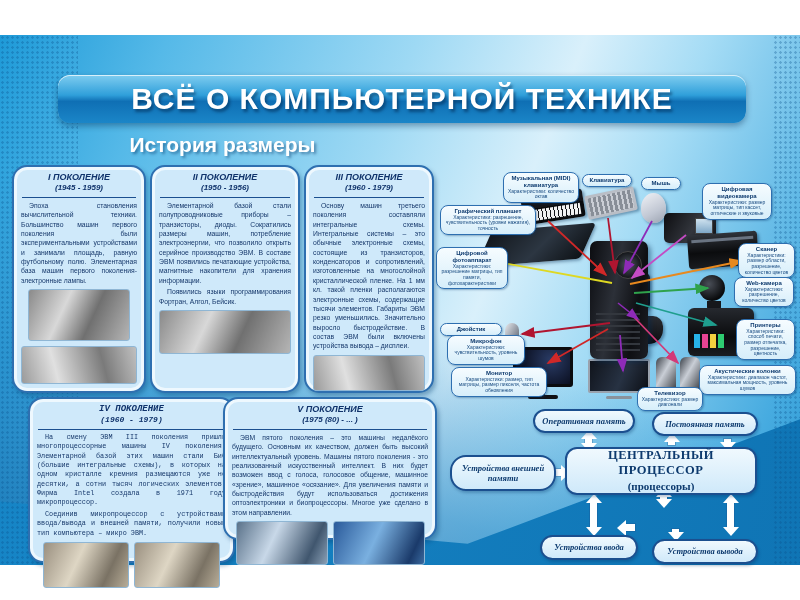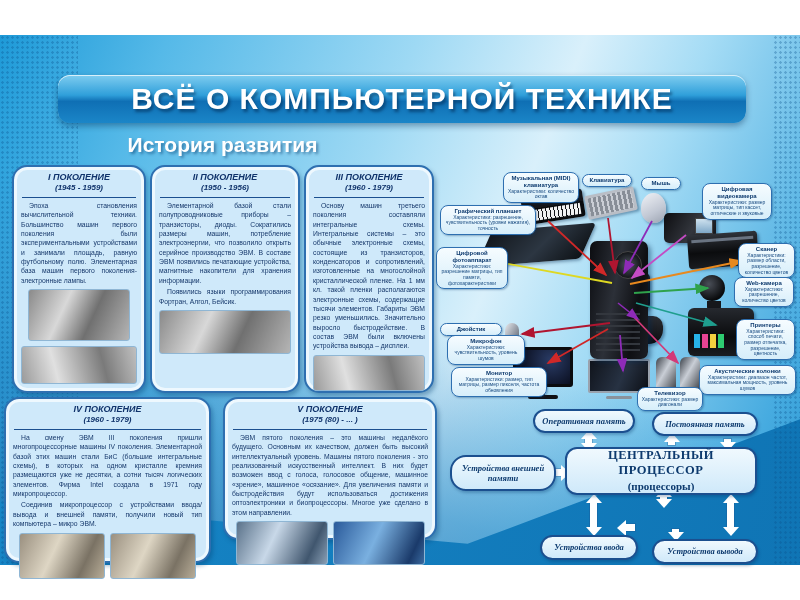--- a/index.html
+++ b/index.html
@@ -37,21 +37,21 @@
   .gen p{font-size:6.8px;line-height:1.38;text-align:justify;color:#16386b;margin:2px 0;text-indent:8px;}
   .phrow{display:flex;gap:5px;justify-content:center;align-items:center;margin-top:4px;flex-wrap:wrap;}
   .ph{border:1px solid #8fb6d4;border-radius:3px;background:linear-gradient(115deg,#8a8a8a,#d8d8d8 35%,#707070 62%,#b5b5b5);}
   .ph.bw2{background:linear-gradient(75deg,#9a9a9a,#e0e0e0 30%,#7a7a7a 70%,#c0c0c0);}
   .ph.sepia{background:linear-gradient(115deg,#9a9080,#ded6c4 40%,#7a7264 75%,#b8ad98);}
   .ph.robot{background:linear-gradient(115deg,#5a728a,#c8d8e8 40%,#40566e 80%,#8aa0b6);}
   .ph.phone{background:linear-gradient(115deg,#2a5a9a,#7ab0e0 45%,#1a3a6a 85%,#3a6aa0);}
   #gen1{left:12px;top:130px;width:134px;height:228px;}
   #gen2{left:150px;top:130px;width:150px;height:228px;}
   #gen3{left:304px;top:130px;width:130px;height:228px;}
-  #gen4{left:4px;top:362px;width:207px;height:166px;}
+  #gen4{left:28px;top:362px;width:207px;height:166px;font-family:Liberation Mono, monospace;}
   #gen5{left:223px;top:362px;width:214px;height:143px;}
   
   .plabel{position:absolute;background:linear-gradient(#f6fcff,#d6eefa);border:1.5px solid #2e6fb0;border-radius:8px;
     padding:2px 3px;text-align:center;box-shadow:1px 1px 2px rgba(0,50,100,.35);box-sizing:border-box;z-index:6;}
   .plabel .pname{font-size:6px;font-weight:bold;color:#0d3a6e;line-height:1.15;}
   .plabel .pspecs{font-size:5px;color:#174a80;line-height:1.12;}
   
   .dev{position:absolute;z-index:3;}
   
   .dnode{position:absolute;background:linear-gradient(#f0f9fe,#cfe9fa);border:2px solid #1b4f8f;border-radius:16px;
@@ -81,21 +81,21 @@
 <div id="stage">
  <div id="poster">
   <div class="band"></div>
   <div class="band2"></div>
   <div class="dots" id="dots-left"></div>
   <div class="dots" id="dots-right"></div>
 
   <div id="title-bar">
     <span>ВСЁ О КОМПЬЮТЕРНОЙ ТЕХНИКЕ</span>
   </div>
-  <div class="sec-h" id="hdr-left">История развития</div>
+  <div class="sec-h" id="hdr-left">История размеры</div>
 
   <div class="gen" id="gen1">
     <div class="gt">I ПОКОЛЕНИЕ</div>
     <div class="gy">(1945 - 1959)</div>
     <div class="rule"></div>
     <p>Эпоха становления вычислительной техники. Большинство машин первого поколения были экспериментальными устройствами и занимали площадь, равную футбольному полю. Элементарная база машин первого поколения-электронные лампы.</p>
     <div class="phrow">
       <div class="ph" style="width:100px;height:50px"></div>
       <div class="ph bw2" style="width:116px;height:36px"></div>
     </div>

